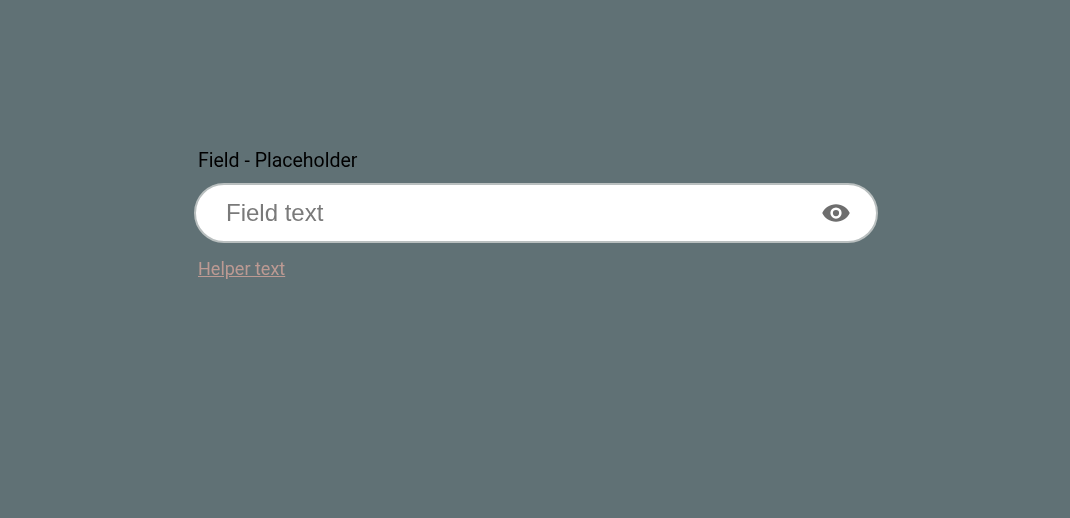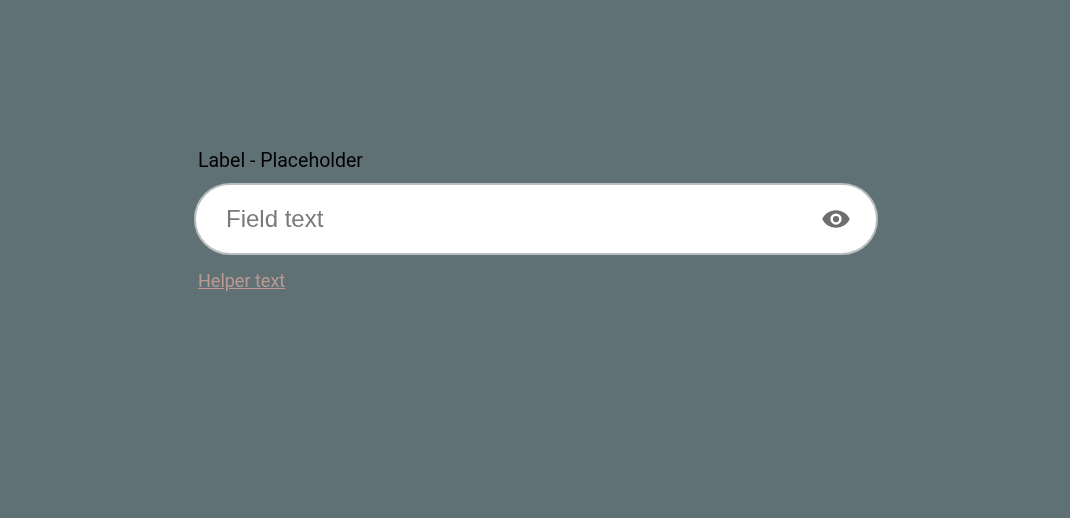--- a/index.html
+++ b/index.html
@@ -20,21 +20,21 @@
       display: block;
       font-size: 19.5px;
       line-height: 1.3;
       color: #000000;
       margin-bottom: 10px;
       margin-left: 4px;
     }
     .input-shell {
       position: relative;
       width: 684px;
-      height: 72px;
+      height: 60px;
       background: #ffffff;
       border: 2px solid #b9bfbf;
       border-radius: 36px;
       display: flex;
       align-items: center;
       padding-left: 30px;
       padding-right: 70px;
     }
     .input-el {
       flex: 1;
@@ -70,21 +70,21 @@
       color: #bc9a93;
       margin-top: 14px;
       margin-left: 4px;
       text-decoration: underline;
     }
   </style>
 </head>
 <body>
 
 <div class="field-wrap">
-  <label class="field-label">Label - Placeholder</label>
+  <label class="field-label">Field - Placeholder</label>
 
   <div class="input-shell">
     <input class="input-el" type="text" placeholder="Field text" style="">
     <span class="eye-btn">
       <svg width="30" height="30" viewBox="0 0 24 24">
         <path fill="#6e6e6e" d="M12 5C7 5 2.73 8.11 1 12c1.73 3.89 6 7 11 7s9.27-3.11 11-7c-1.73-3.89-6-7-11-7zm0 11.5A4.5 4.5 0 1 1 16.5 12 4.5 4.5 0 0 1 12 16.5zm0-7A2.5 2.5 0 1 0 14.5 12 2.5 2.5 0 0 0 12 9.5z"></path>
       </svg>
     </span>
   </div>
 

